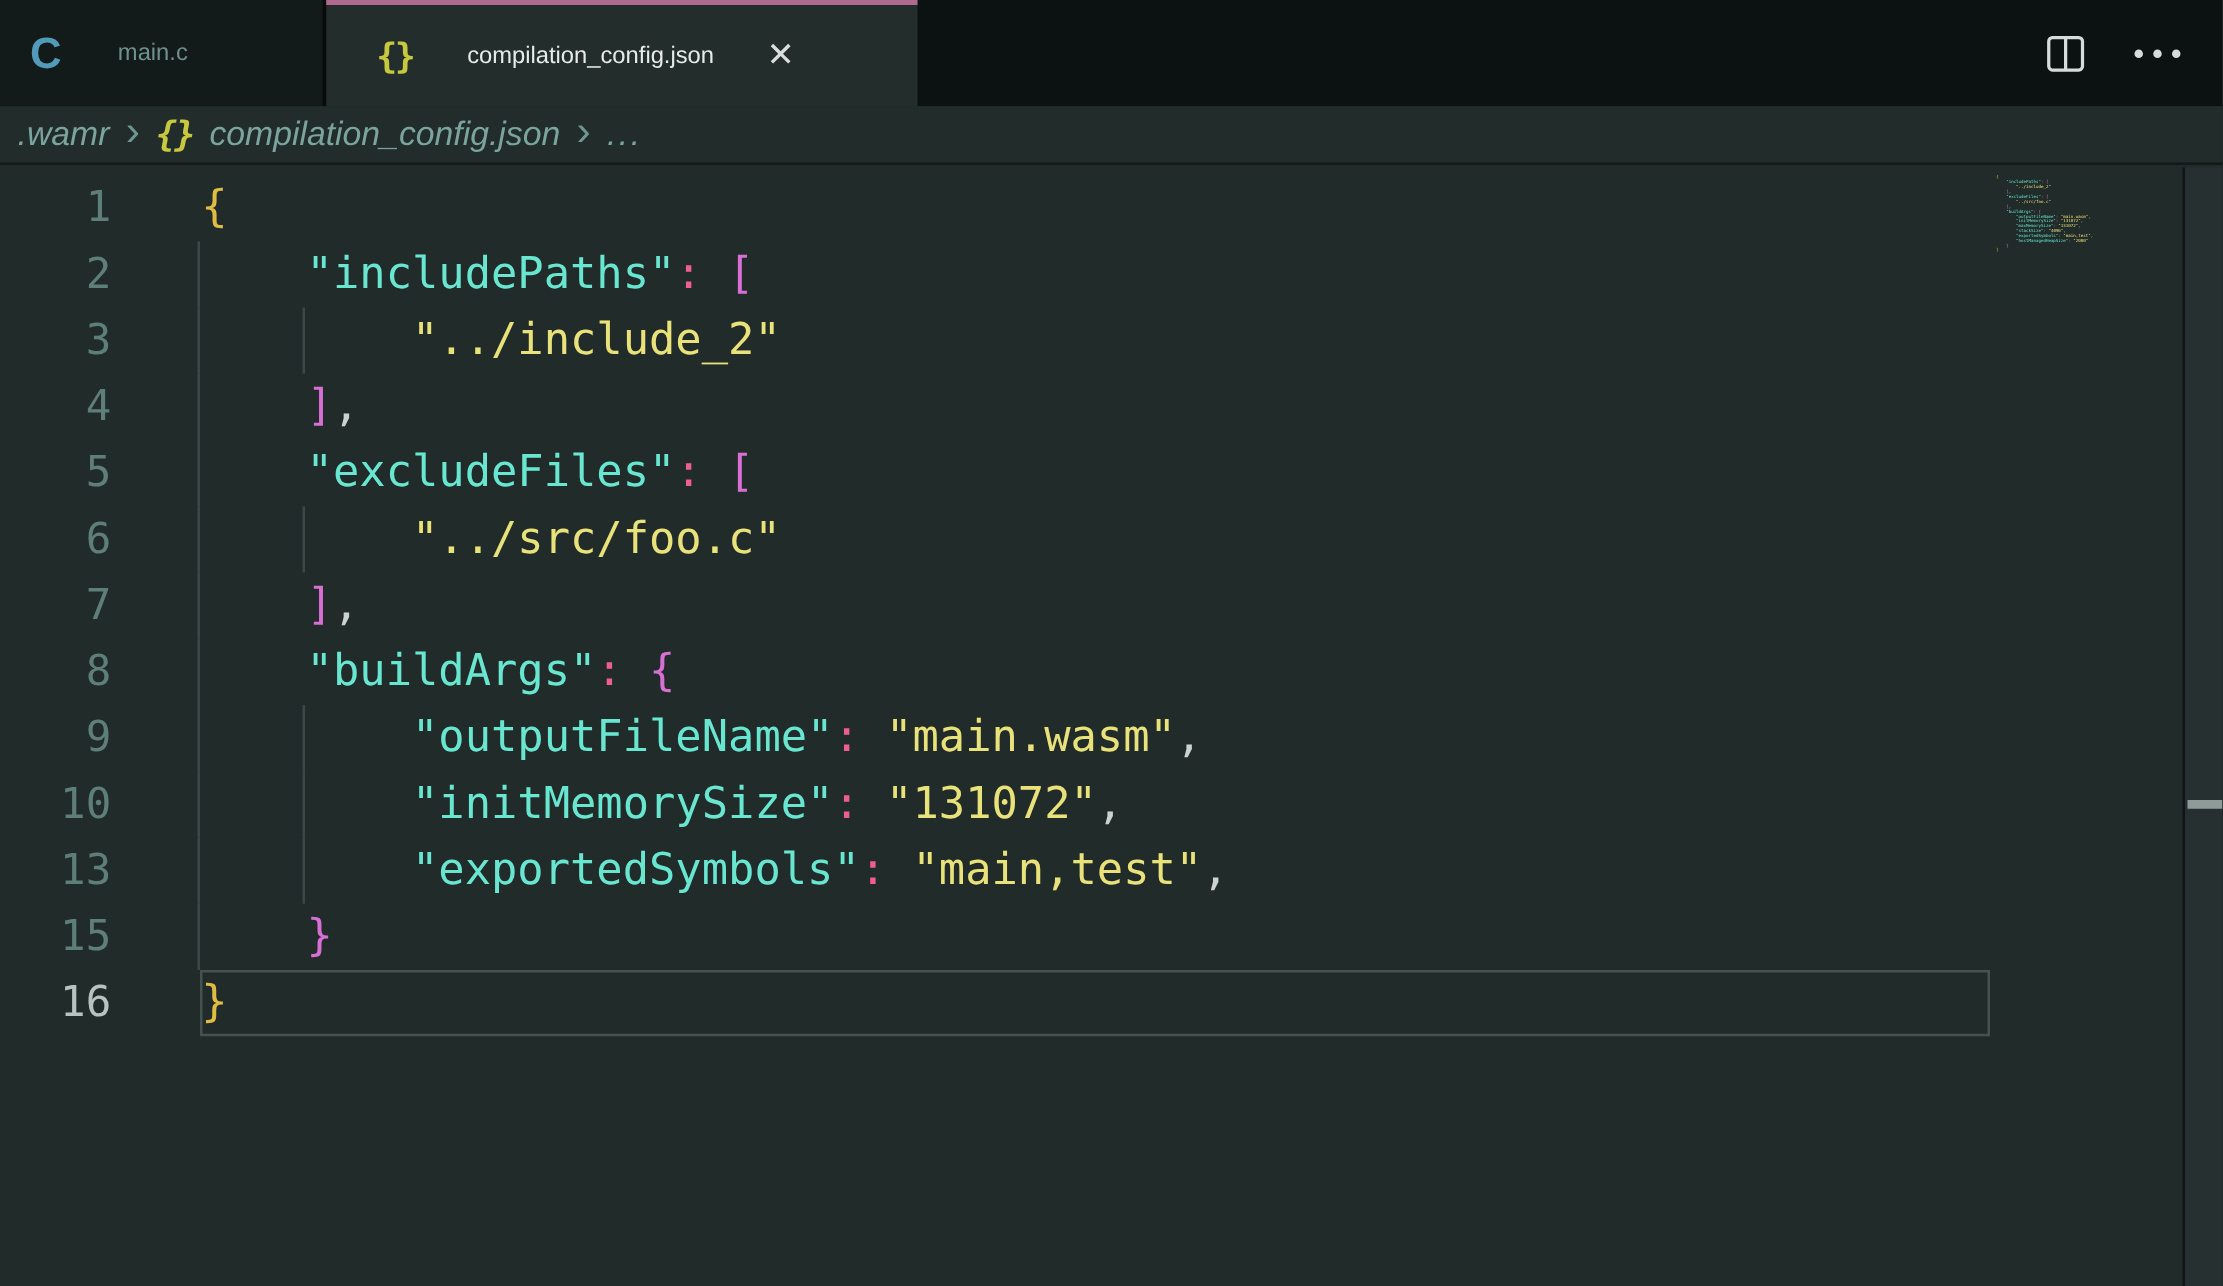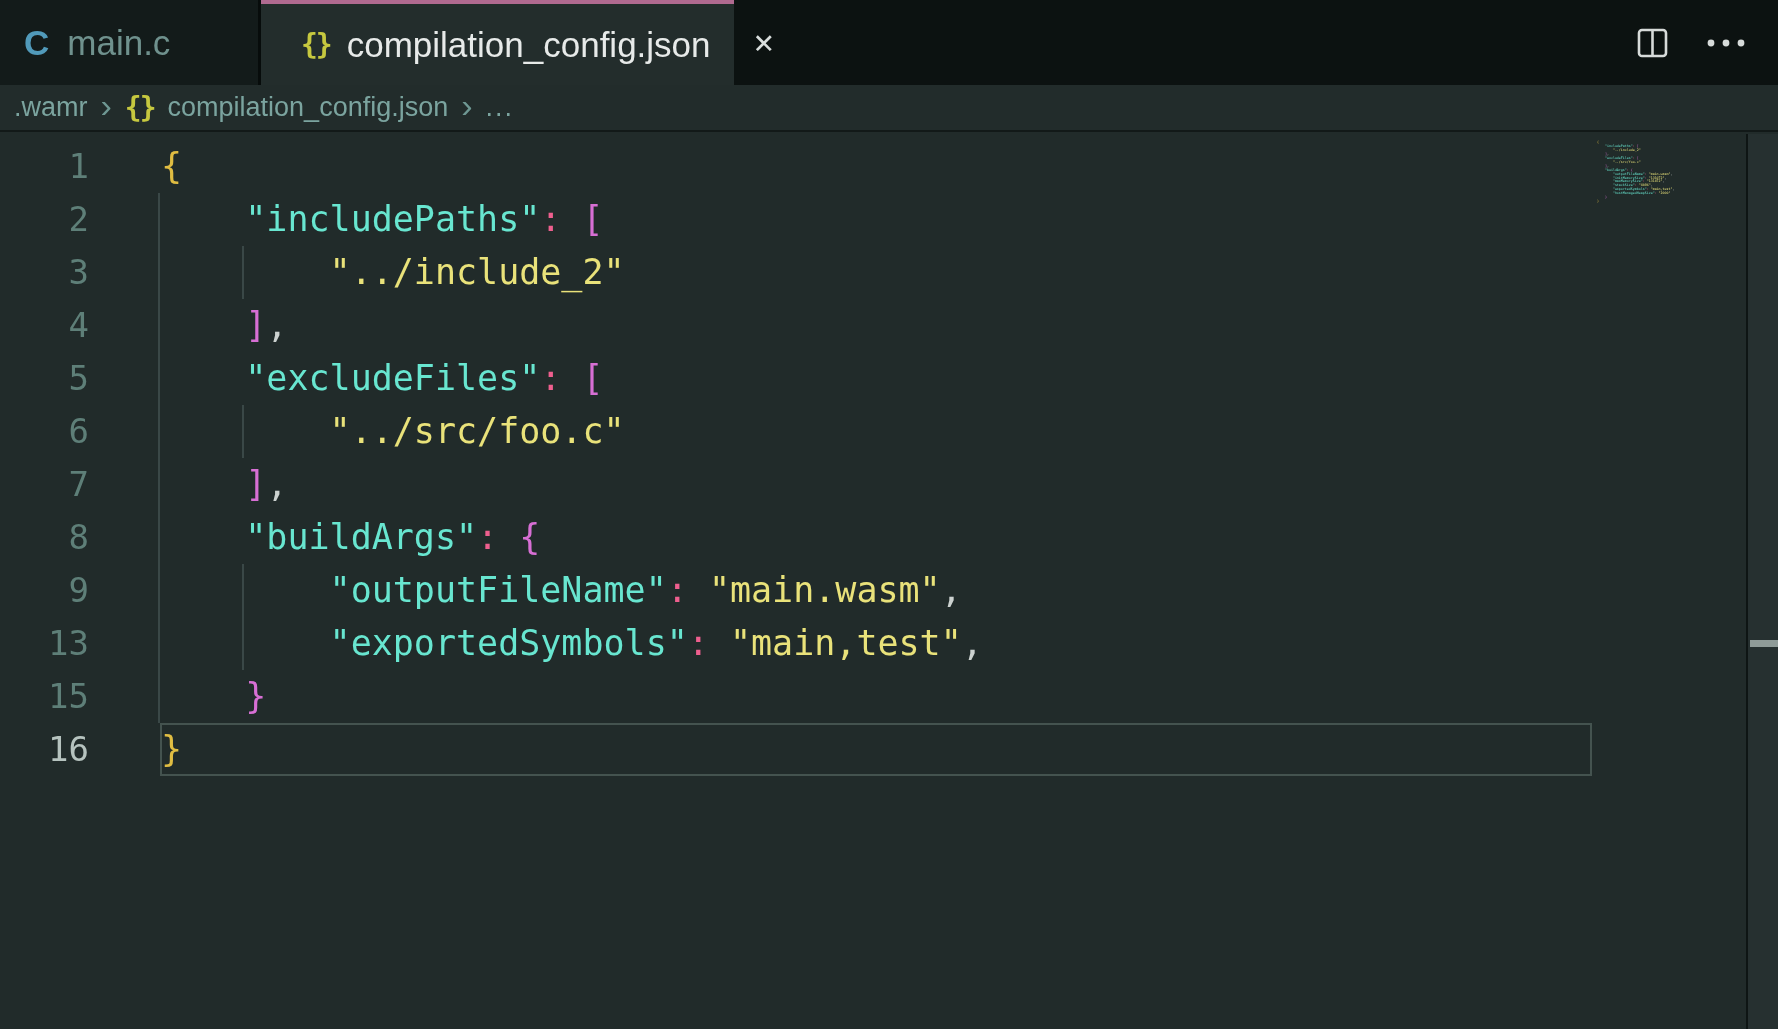--- a/index.html
+++ b/index.html
@@ -7,33 +7,33 @@
     width:1778px;height:1029px;position:relative;overflow:hidden;
     background:var(--editor-bg);
     font-family:"Liberation Sans",sans-serif;
     -webkit-font-smoothing:antialiased;
   }
   
   .tabbar{position:absolute;top:0;left:0;right:0;height:85px;background:var(--tabstrip-bg);display:flex;}
   .tab{display:flex;align-items:center;height:100%;box-sizing:border-box;cursor:pointer;}
   .tab.inactive{width:261px;background:var(--tab-inactive-bg);padding-left:24px;gap:18px;border-right:3px solid #070c0b;}
   .tab.active{width:473px;background:var(--tab-active-bg);border-top:4px solid var(--tab-accent);padding-left:40px;gap:16px;}
-  .tab-label{font-size:35px;}
+  .tab-label{font-size:19px;margin-left:27px;}
   .tab.inactive .tab-label{color:var(--tab-inactive-fg);}
   .tab.active .tab-label{color:var(--tab-active-fg);}
   .c-icon{color:var(--c-icon);font-weight:bold;font-size:35px;font-family:"Liberation Sans",sans-serif;}
   .json-icon{color:var(--json-icon);font-weight:bold;font-size:28px;font-family:"DejaVu Sans Mono",monospace;letter-spacing:-2px;}
   .tab-close{margin-left:26px;color:#d9dedd;font-size:27px;line-height:1;cursor:pointer;}
   .tab-actions{margin-left:auto;display:flex;align-items:center;gap:38px;padding-right:32px;}
   .icon-btn{display:flex;align-items:center;justify-content:center;cursor:pointer;}
   
   .crumbs{position:absolute;top:85px;left:0;right:0;height:47px;background:var(--breadcrumb-bg);
     display:flex;align-items:center;padding-left:14px;gap:13px;font-size:27px;color:var(--breadcrumb-fg);
     border-bottom:2px solid #121918;box-sizing:border-box;}
-  .crumb{cursor:pointer;}
+  .crumb{cursor:pointer;font-style:italic;}
   .crumb-chevron{font-size:34px;color:#6e9792;margin-top:-5px;}
   .crumb-tail{letter-spacing:2px;}
   
   .editor{position:absolute;top:134px;left:0;right:0;bottom:0;background:var(--editor-bg);}
   .rows{position:absolute;top:6px;left:0;right:0;}
   .row{position:relative;height:53px;font-family:"DejaVu Sans Mono",monospace;font-size:35px;line-height:53px;white-space:pre;}
   .ln{position:absolute;left:0;top:0;width:89px;text-align:right;color:var(--linenum);font-size:34px;}
   .row.cur .ln{color:var(--linenum-active);}
   .code{position:absolute;left:161px;top:0;}
   .gd{position:absolute;top:0;bottom:0;width:2px;background:var(--guide);}
@@ -94,20 +94,21 @@
   <div class="rows" id="rows">
       <div class="row"><span class="ln">1</span><span class="code"><span class="tk-b1">{</span></span></div>
       <div class="row"><span class="ln">2</span><span class="gd" style="left: 158px;"></span><span class="code"><span class="tk-ws">    </span><span class="tk-key">"includePaths"</span><span class="tk-colon">:</span><span class="tk-ws"> </span><span class="tk-b2">[</span></span></div>
       <div class="row"><span class="ln">3</span><span class="gd" style="left: 158px;"></span><span class="gd" style="left: 242px;"></span><span class="code"><span class="tk-ws">        </span><span class="tk-str">"../include_2"</span></span></div>
       <div class="row"><span class="ln">4</span><span class="gd" style="left: 158px;"></span><span class="code"><span class="tk-ws">    </span><span class="tk-b2">]</span><span class="tk-punc">,</span></span></div>
       <div class="row"><span class="ln">5</span><span class="gd" style="left: 158px;"></span><span class="code"><span class="tk-ws">    </span><span class="tk-key">"excludeFiles"</span><span class="tk-colon">:</span><span class="tk-ws"> </span><span class="tk-b2">[</span></span></div>
       <div class="row"><span class="ln">6</span><span class="gd" style="left: 158px;"></span><span class="gd" style="left: 242px;"></span><span class="code"><span class="tk-ws">        </span><span class="tk-str">"../src/foo.c"</span></span></div>
       <div class="row"><span class="ln">7</span><span class="gd" style="left: 158px;"></span><span class="code"><span class="tk-ws">    </span><span class="tk-b2">]</span><span class="tk-punc">,</span></span></div>
       <div class="row"><span class="ln">8</span><span class="gd" style="left: 158px;"></span><span class="code"><span class="tk-ws">    </span><span class="tk-key">"buildArgs"</span><span class="tk-colon">:</span><span class="tk-ws"> </span><span class="tk-b2">{</span></span></div>
       <div class="row"><span class="ln">9</span><span class="gd" style="left: 158px;"></span><span class="gd" style="left: 242px;"></span><span class="code"><span class="tk-ws">        </span><span class="tk-key">"outputFileName"</span><span class="tk-colon">:</span><span class="tk-ws"> </span><span class="tk-str">"main.wasm"</span><span class="tk-punc">,</span></span></div>
+      <div class="row"><span class="ln">10</span><span class="gd" style="left: 158px;"></span><span class="gd" style="left: 242px;"></span><span class="code"><span class="tk-ws">        </span><span class="tk-key">"initMemorySize"</span><span class="tk-colon">:</span><span class="tk-ws"> </span><span class="tk-str">"131072"</span><span class="tk-punc">,</span></span></div>
       <div class="row"><span class="ln">13</span><span class="gd" style="left: 158px;"></span><span class="gd" style="left: 242px;"></span><span class="code"><span class="tk-ws">        </span><span class="tk-key">"exportedSymbols"</span><span class="tk-colon">:</span><span class="tk-ws"> </span><span class="tk-str">"main,test"</span><span class="tk-punc">,</span></span></div>
       <div class="row"><span class="ln">15</span><span class="gd" style="left: 158px;"></span><span class="code"><span class="tk-ws">    </span><span class="tk-b2">}</span></span></div>
       <div class="row cur"><span class="ln">16</span><span class="curbox"></span><span class="code"><span class="tk-b1">}</span></span></div>
     </div>
   <div class="minimap" id="minimap"><div><span class="tk-b1">{</span></div><div><span class="tk-ws">    </span><span class="tk-key">"includePaths"</span><span class="tk-colon">:</span><span class="tk-ws"> </span><span class="tk-b2">[</span></div><div><span class="tk-ws">        </span><span class="tk-str">"../include_2"</span></div><div><span class="tk-ws">    </span><span class="tk-b2">]</span><span class="tk-punc">,</span></div><div><span class="tk-ws">    </span><span class="tk-key">"excludeFiles"</span><span class="tk-colon">:</span><span class="tk-ws"> </span><span class="tk-b2">[</span></div><div><span class="tk-ws">        </span><span class="tk-str">"../src/foo.c"</span></div><div><span class="tk-ws">    </span><span class="tk-b2">]</span><span class="tk-punc">,</span></div><div><span class="tk-ws">    </span><span class="tk-key">"buildArgs"</span><span class="tk-colon">:</span><span class="tk-ws"> </span><span class="tk-b2">{</span></div><div><span class="tk-ws">        </span><span class="tk-key">"outputFileName"</span><span class="tk-colon">:</span><span class="tk-ws"> </span><span class="tk-str">"main.wasm"</span><span class="tk-punc">,</span></div><div><span class="tk-ws">        </span><span class="tk-key">"initMemorySize"</span><span class="tk-colon">:</span><span class="tk-ws"> </span><span class="tk-str">"131072"</span><span class="tk-punc">,</span></div><div><span class="tk-ws">        </span><span class="tk-key">"maxMemorySize"</span><span class="tk-colon">:</span><span class="tk-ws"> </span><span class="tk-str">"131072"</span><span class="tk-punc">,</span></div><div><span class="tk-ws">        </span><span class="tk-key">"stackSize"</span><span class="tk-colon">:</span><span class="tk-ws"> </span><span class="tk-str">"4096"</span><span class="tk-punc">,</span></div><div><span class="tk-ws">        </span><span class="tk-key">"exportedSymbols"</span><span class="tk-colon">:</span><span class="tk-ws"> </span><span class="tk-str">"main,test"</span><span class="tk-punc">,</span></div><div><span class="tk-ws">        </span><span class="tk-key">"hostManagedHeapSize"</span><span class="tk-colon">:</span><span class="tk-ws"> </span><span class="tk-str">"2000"</span></div><div><span class="tk-ws">    </span><span class="tk-b2">}</span></div><div><span class="tk-b1">}</span></div></div>
   <div class="ruler">
     <div class="ruler-marker"></div>
   </div>
 </div>
 

